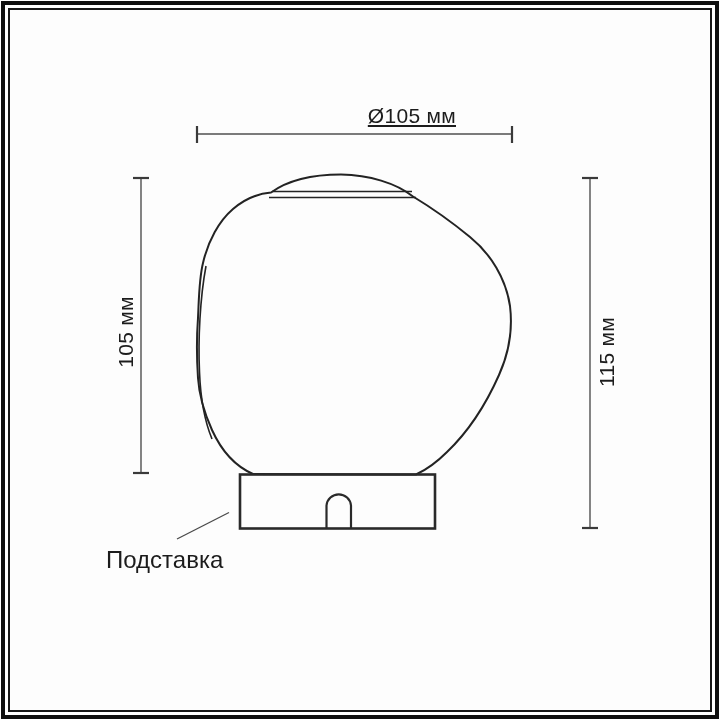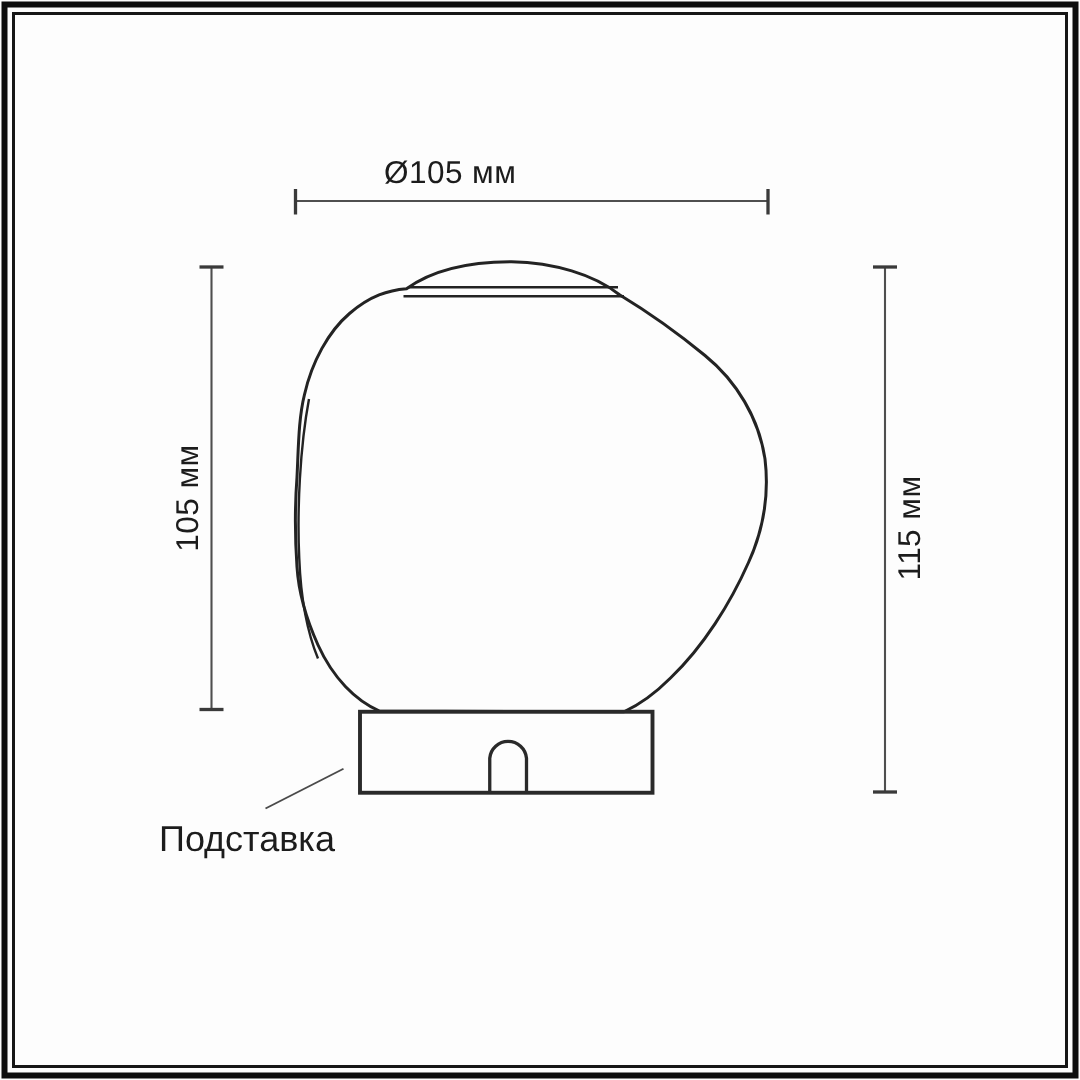--- a/index.html
+++ b/index.html
@@ -28,21 +28,22 @@
     position:absolute;
     color:#1c1c1c;
     white-space:nowrap;
   }
   .dim-label{
     font-size:21px;
     letter-spacing:0.3px;
   }
   .label-top{
     left:256px; top:104px; width:200px;
-    text-align:left;
+    text-align:right;
+    text-decoration:underline;
   }
   .label-left{
     left:56px; top:318px; width:140px; height:28px;
     line-height:28px; text-align:center;
     transform:rotate(-90deg);
   }
   .label-right{
     left:537px; top:338px; width:140px; height:28px;
     line-height:28px; text-align:center;
     transform:rotate(-90deg);

